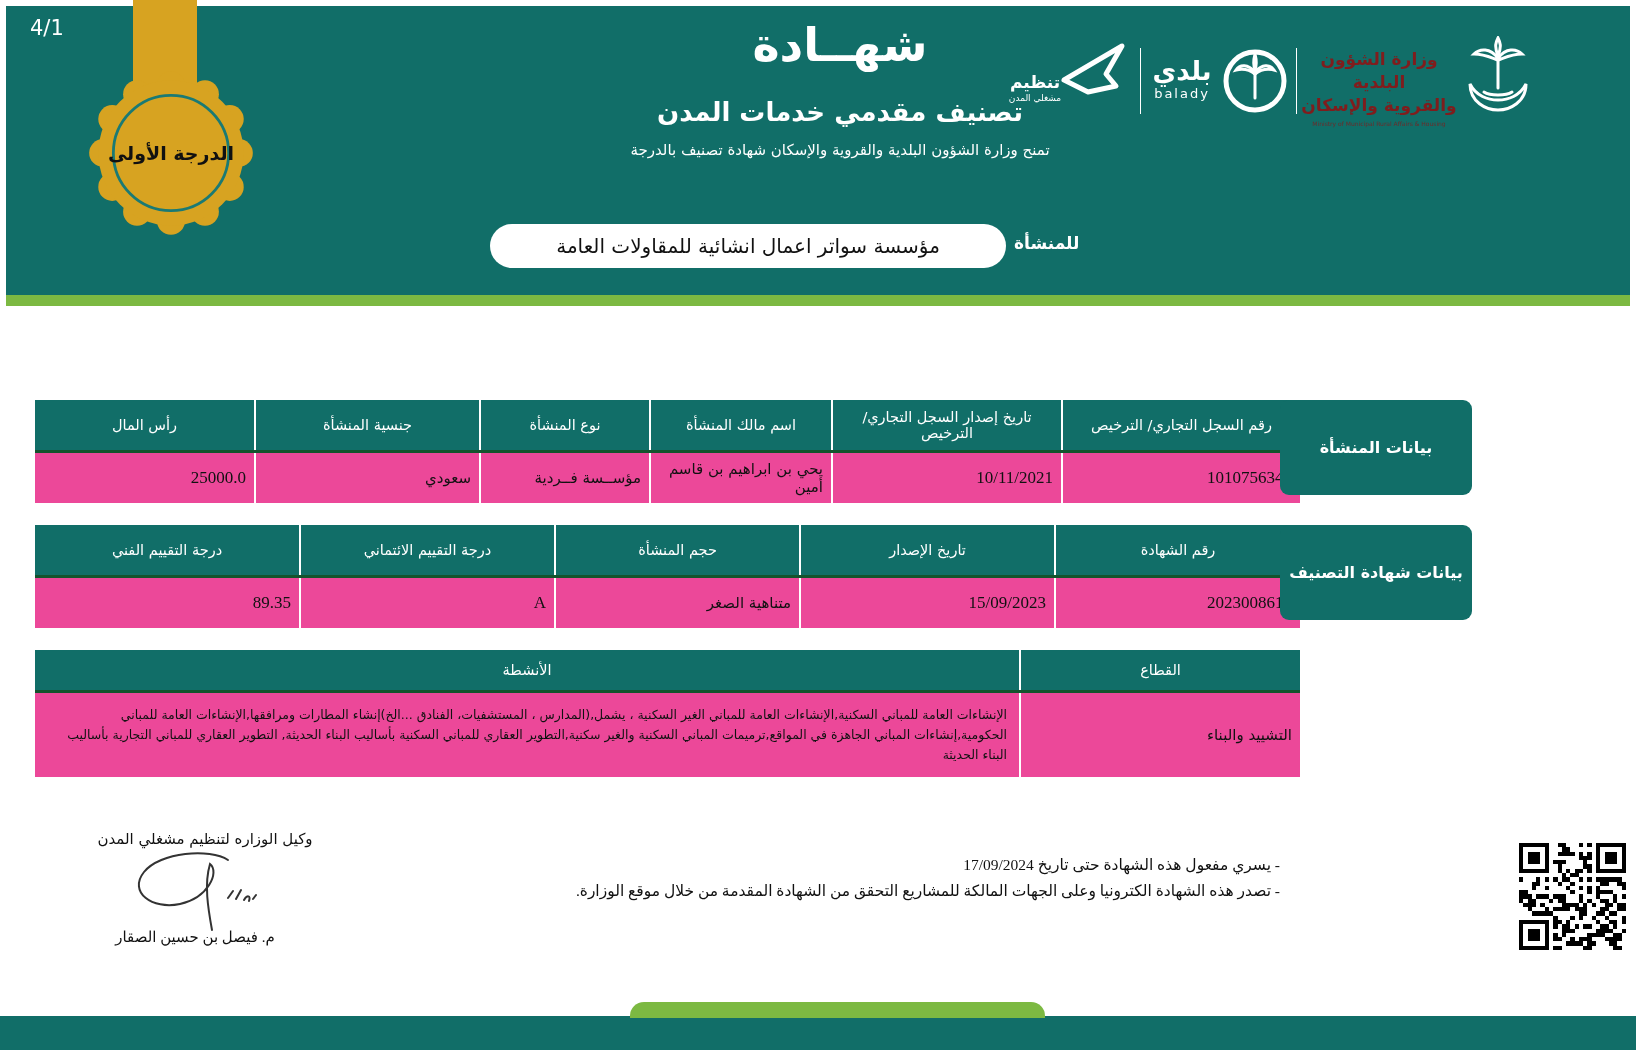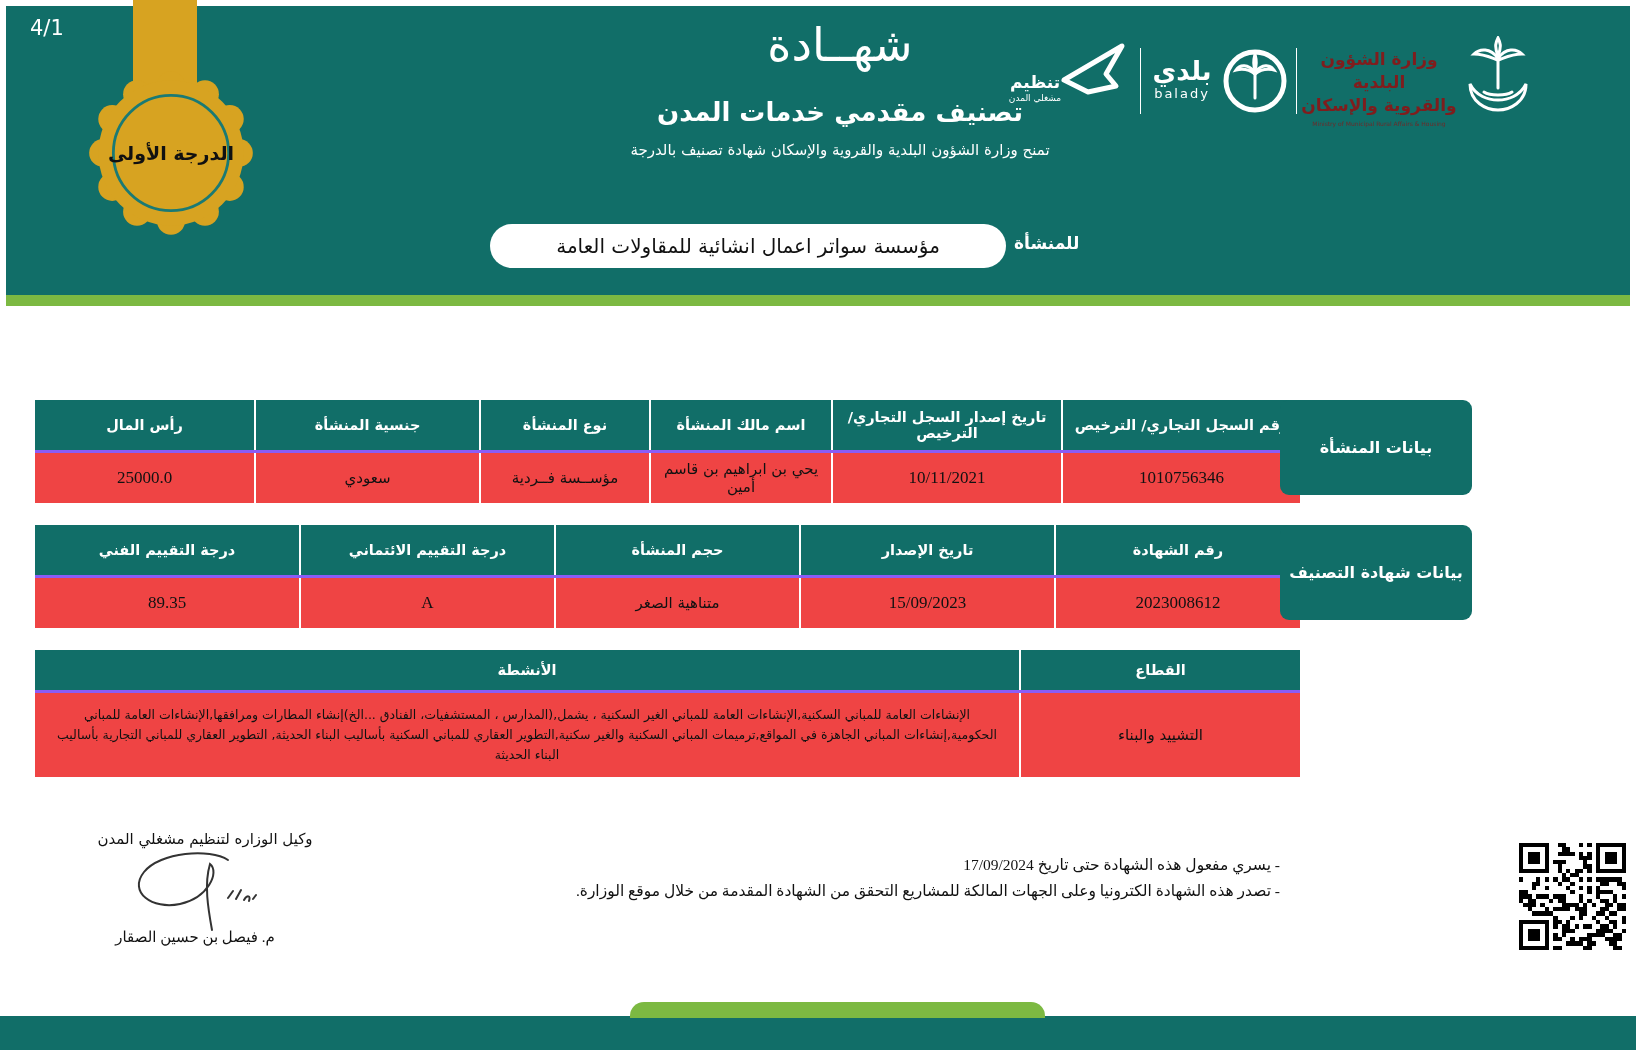--- a/index.html
+++ b/index.html
@@ -9,21 +9,21 @@
   .header-teal{position:absolute;left:6px;top:6px;right:6px;height:289px;background:#116e68;}
   .header-green{position:absolute;left:6px;top:295px;right:6px;height:11px;background:#7cb942;}
   .page-num{position:absolute;left:30px;top:16px;color:#fff;font-size:21px;}
   
   .ribbon{position:absolute;left:133px;top:0;width:64px;height:118px;background:#d7a321;}
   .badge{position:absolute;left:78px;top:60px;width:186px;height:186px;}
   .badge-text{position:absolute;left:0;top:0;width:186px;height:186px;display:flex;align-items:center;justify-content:center;
               color:#111;font-weight:bold;font-size:19px;}
   
   .title-block{position:absolute;left:560px;top:18px;width:560px;text-align:center;color:#fff;}
-  .cert-title{font-size:46px;font-weight:normal;line-height:1.2;}
+  .cert-title{font-size:46px;font-weight:bold;line-height:1.2;}
   .cert-subtitle{font-size:26px;font-weight:bold;margin-top:24px;}
   .cert-tagline{font-size:15px;margin-top:14px;}
   .facility-pill{position:absolute;left:490px;top:224px;width:516px;height:44px;background:#fff;border-radius:22px;
                  display:flex;align-items:center;justify-content:center;color:#111;font-size:20px;}
   .facility-label{position:absolute;left:1014px;top:233px;color:#fff;font-size:17px;font-weight:bold;}
   
   .logo-sep{position:absolute;top:48px;width:1px;height:66px;background:#ffffff;}
   .ministry-emblem{position:absolute;left:1462px;top:36px;width:72px;height:86px;}
   .ministry-text{position:absolute;left:1300px;top:48px;width:158px;text-align:center;color:#7f1d1d;direction:rtl;}
   .ministry-text .ar{font-size:17px;font-weight:bold;line-height:1.35;}
@@ -32,25 +32,25 @@
   .balady-text{position:absolute;left:1146px;top:58px;width:72px;text-align:center;color:#fff;}
   .balady-text .ar{font-size:26px;font-weight:bold;line-height:1;}
   .balady-text .en{font-size:13px;letter-spacing:2px;margin-top:2px;}
   .tanzim-icon{position:absolute;left:1058px;top:40px;width:76px;height:66px;}
   .tanzim-text{position:absolute;left:996px;top:72px;width:78px;text-align:center;color:#fff;direction:rtl;}
   .tanzim-text .ar{font-size:17px;font-weight:bold;letter-spacing:1px;}
   .tanzim-text .sub{font-size:9px;margin-top:1px;}
   
   .tgroup{position:absolute;left:35px;width:1265px;}
   table.data{border-collapse:collapse;width:1265px;table-layout:fixed;direction:rtl;}
-  table.data th{background:#116e68;color:#fff;font-size:14.5px;font-weight:bold;height:46px;
+  table.data th{background:#116e68;color:#fff;font-size:14.5px;font-weight:normal;height:46px;
                 border-left:2px solid #fff;padding:2px 2px;text-align:center;vertical-align:middle;}
   table.data th:last-child{border-left:none;}
-  table.data td{background:#ef4444;color:#111;font-size:17px;height:46px;border-left:2px solid #fff;
-                border-top:3px solid #8b5cf6;text-align:center;vertical-align:middle;padding:2px 8px;
+  table.data td{background:#ec4899;color:#111;font-size:17px;height:46px;border-left:2px solid #fff;
+                border-top:3px solid #14532d;vertical-align:middle;padding:2px 8px;
                 font-family:"Liberation Serif","DejaVu Serif","DejaVu Sans",serif;}
   table.data td:last-child{border-left:none;}
   table.data td.ar{font-family:"DejaVu Sans","Liberation Sans",sans-serif;font-size:15px;}
   table.activities th{height:36px;}
   table.activities td{height:76px;}
   td.activities-cell{font-family:"DejaVu Sans","Liberation Sans",sans-serif !important;
                      font-size:12.5px !important;line-height:1.6;padding:4px 12px !important;}
   .side-label{position:absolute;left:1280px;width:192px;background:#116e68;border-radius:9px;
               display:flex;align-items:center;justify-content:center;color:#fff;font-size:16px;font-weight:bold;
               direction:rtl;text-align:center;}

